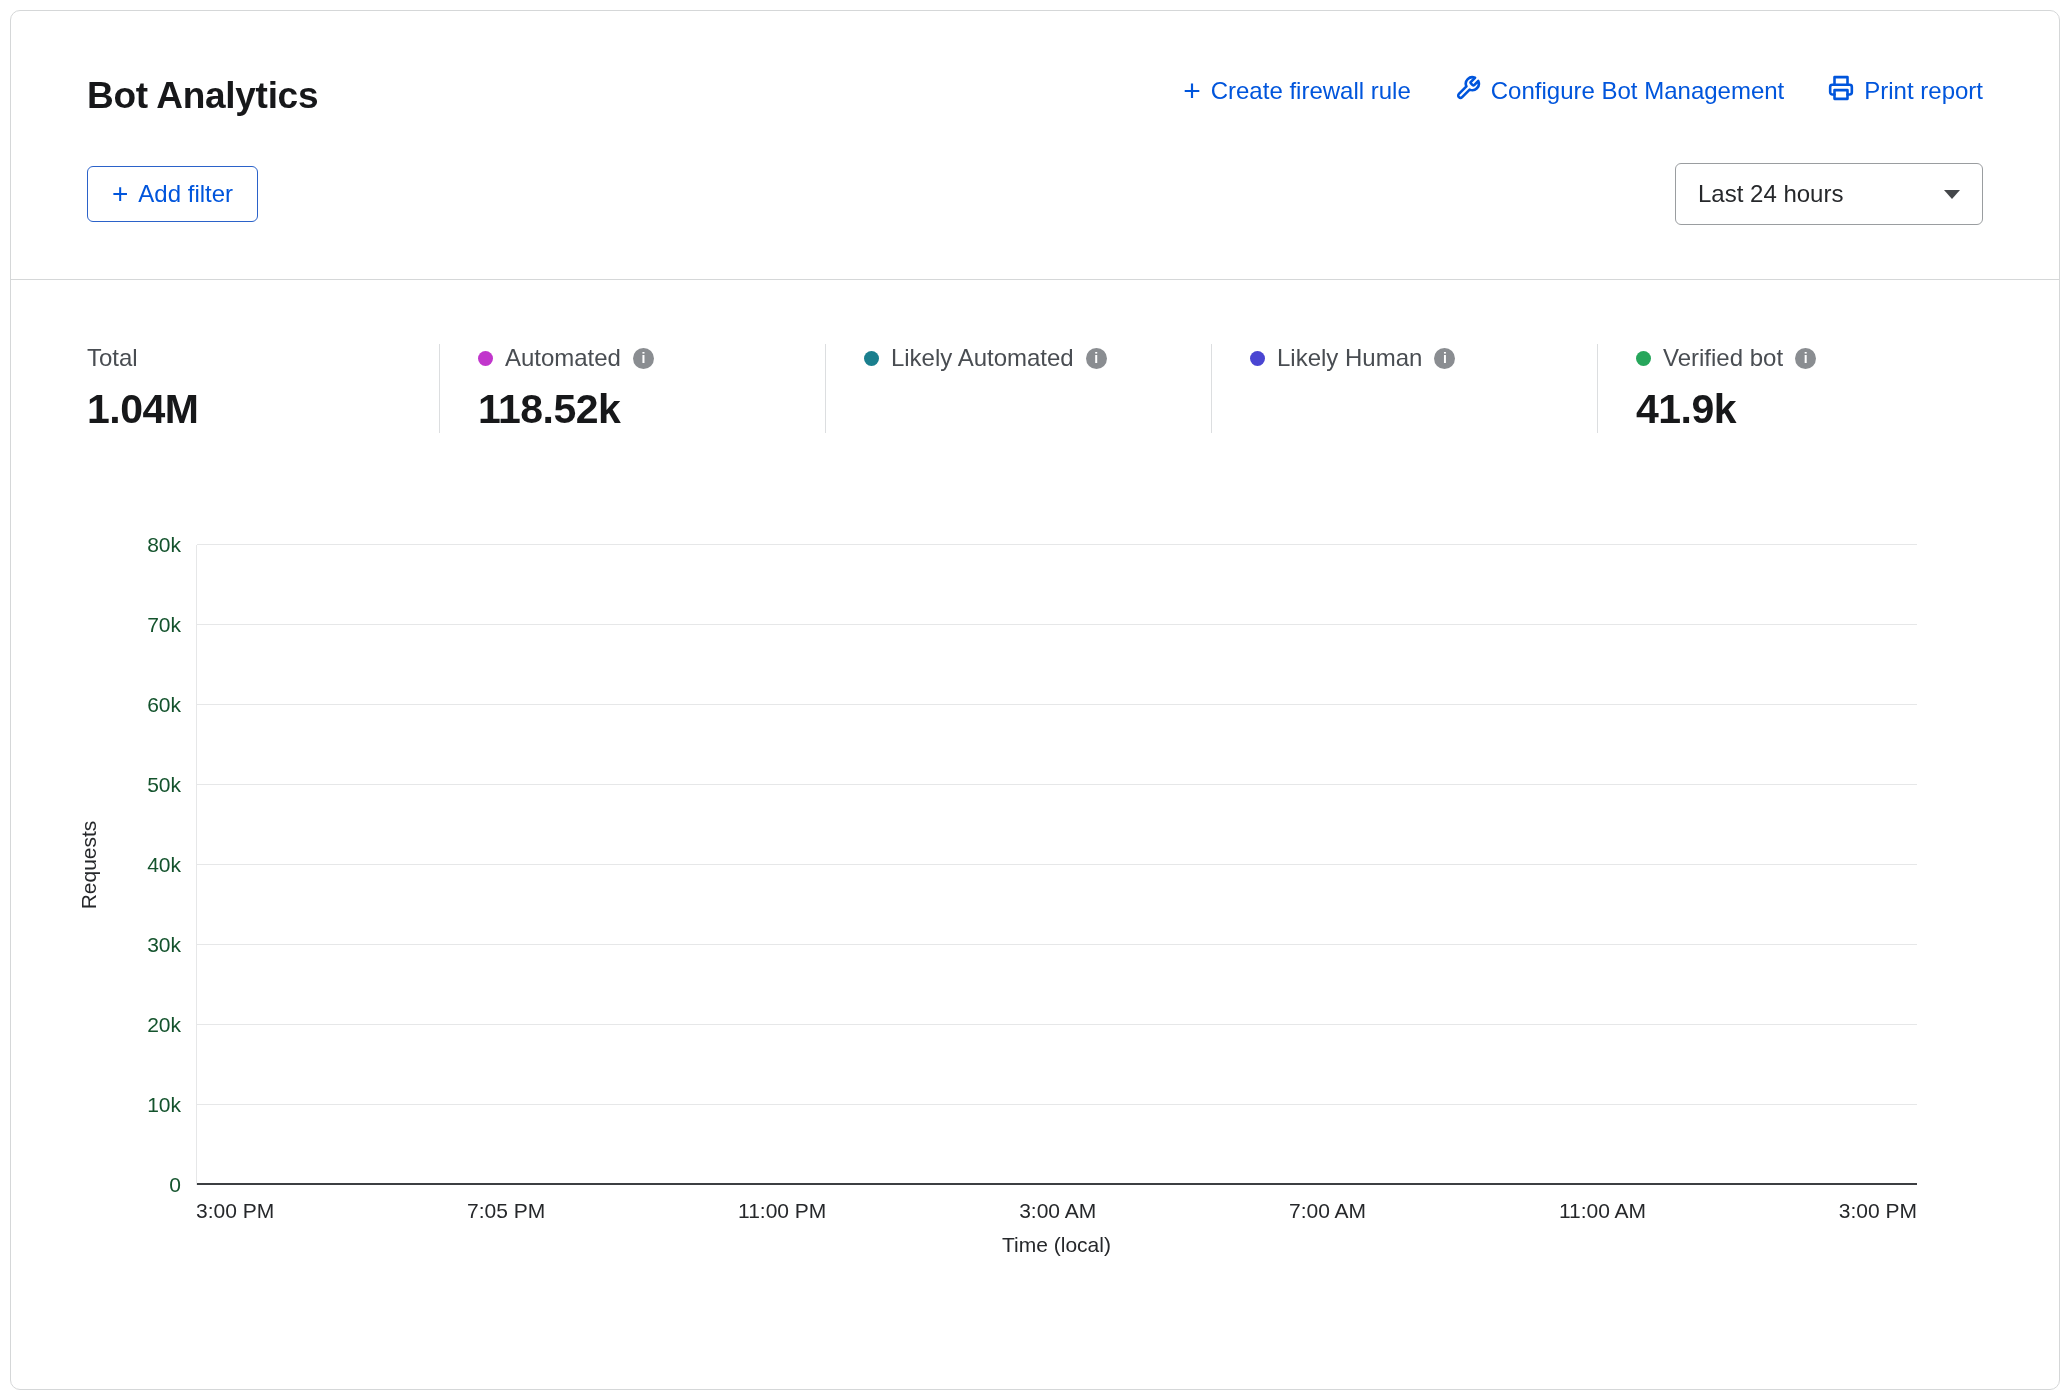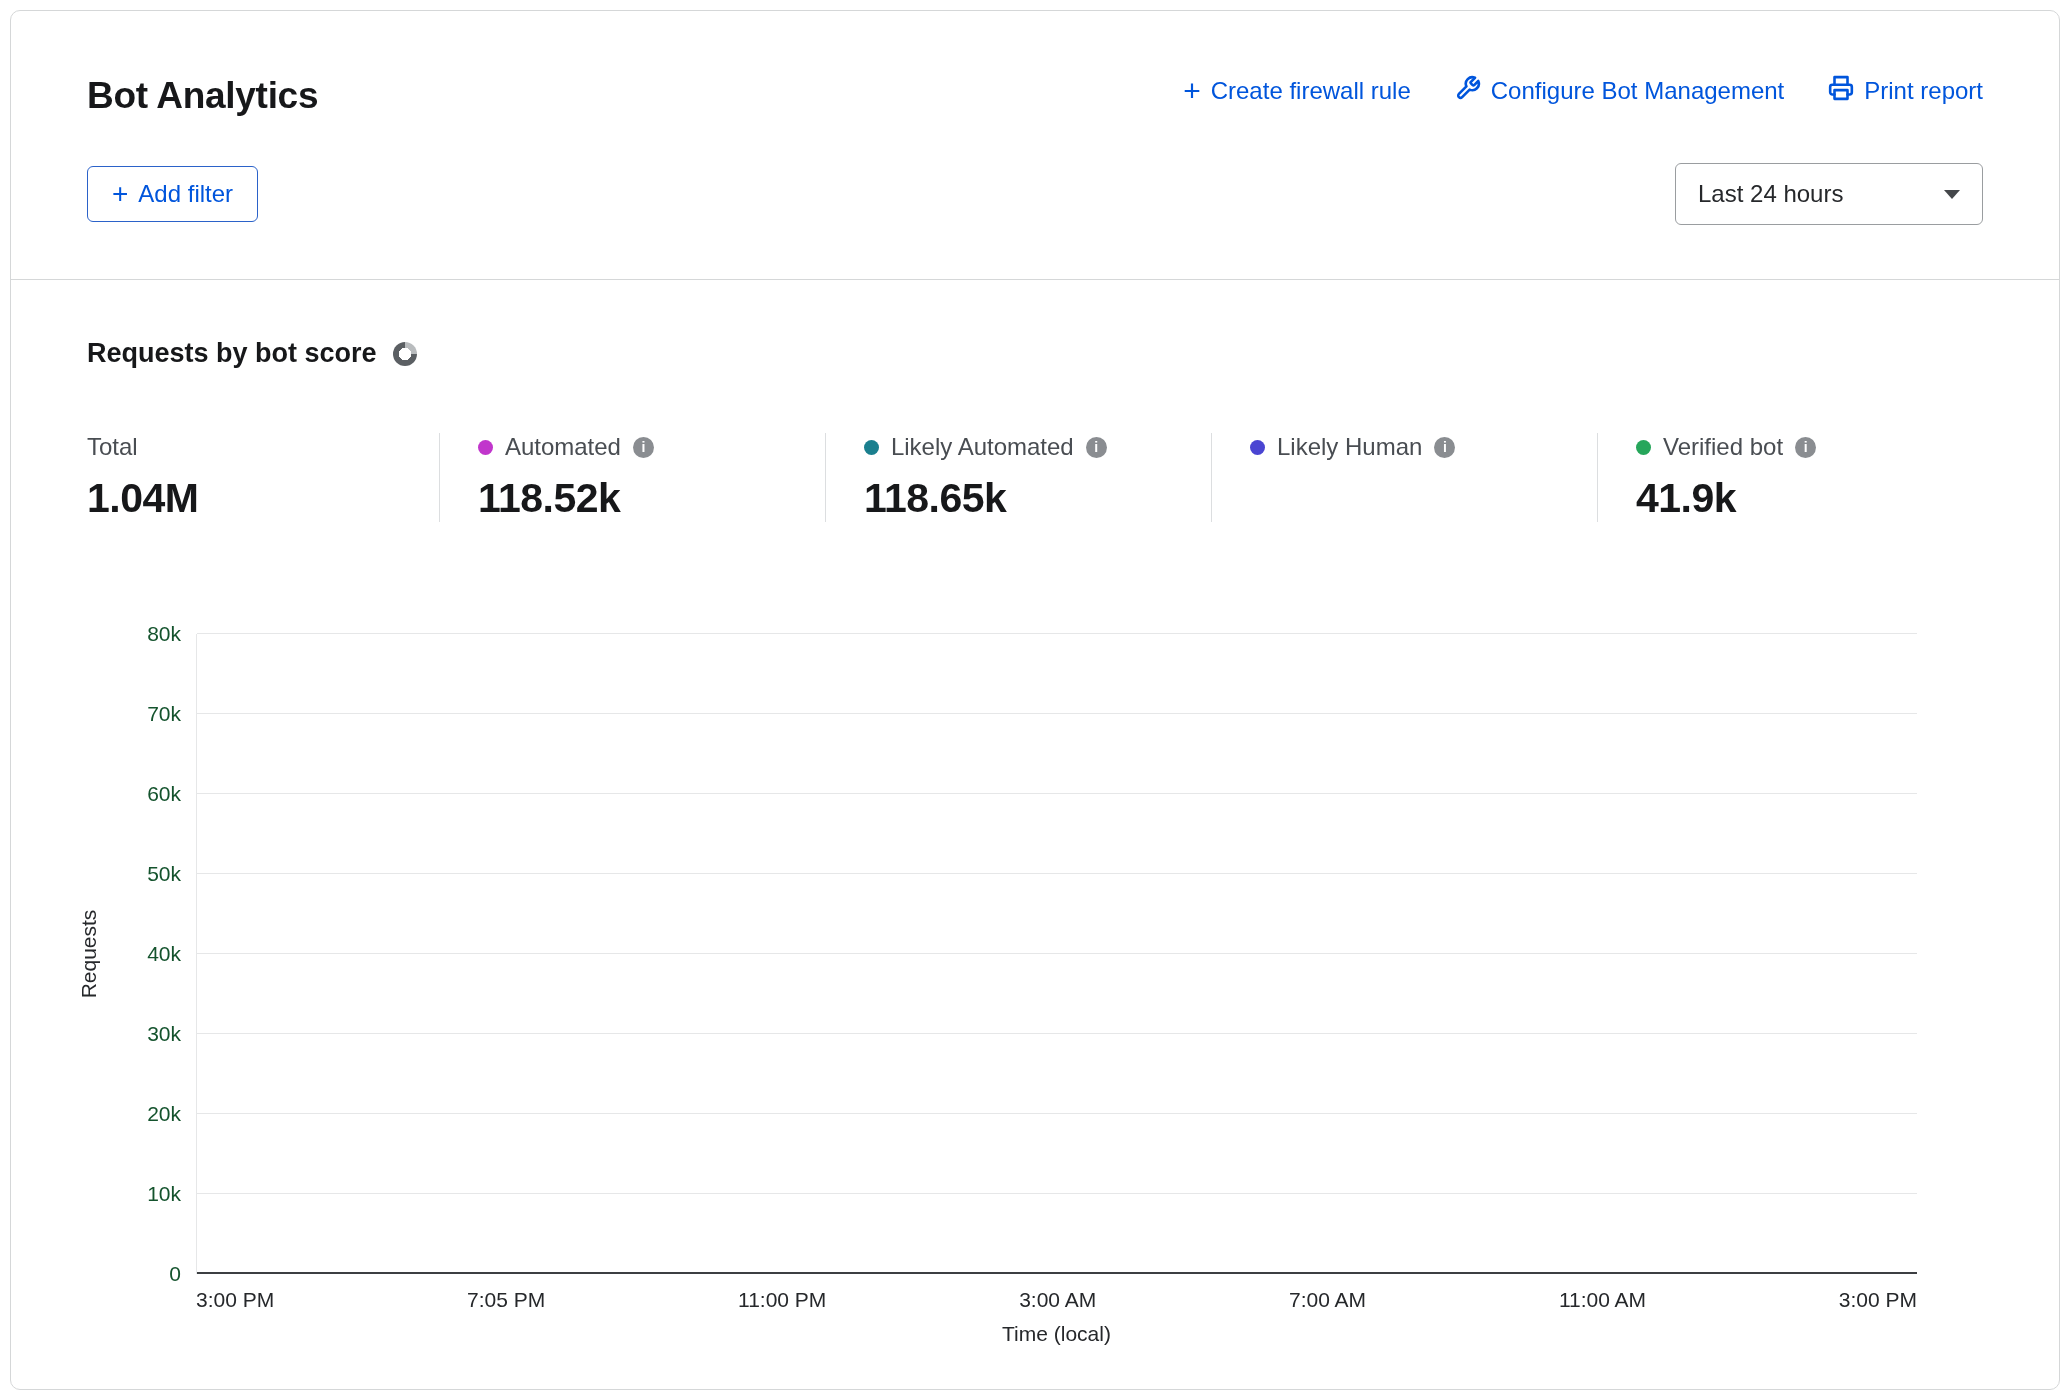--- a/index.html
+++ b/index.html
@@ -106,24 +106,20 @@
       </button>
       <div class="time-dropdown">
         <span>Last 24 hours</span>
         <span class="chevron"></span>
       </div>
     </div>
   </div>
 
   <div class="divider"></div>
 
-  <div class="section-head">
-    <h2 class="section-title">Requests by bot score</h2>
-    <span class="donut-icon"></span>
-  </div>
 
   <div class="stats">
     <div class="stat-col first">
       <div class="stat-label-row">
         <span>Total</span>
       </div>
       <div class="stat-value">1.04M</div>
     </div>
     <div class="stat-col">
       <div class="stat-label-row">
@@ -132,21 +128,20 @@
         <span class="info-icon">i</span>
       </div>
       <div class="stat-value">118.52k</div>
     </div>
     <div class="stat-col">
       <div class="stat-label-row">
         <span class="legend-dot" style="background: rgb(26, 127, 142);"></span>
         <span>Likely Automated</span>
         <span class="info-icon">i</span>
       </div>
-      <div class="stat-value">118.65k</div>
     </div>
     <div class="stat-col">
       <div class="stat-label-row">
         <span class="legend-dot" style="background: rgb(74, 69, 210);"></span>
         <span>Likely Human</span>
         <span class="info-icon">i</span>
       </div>
     </div>
     <div class="stat-col">
       <div class="stat-label-row">

